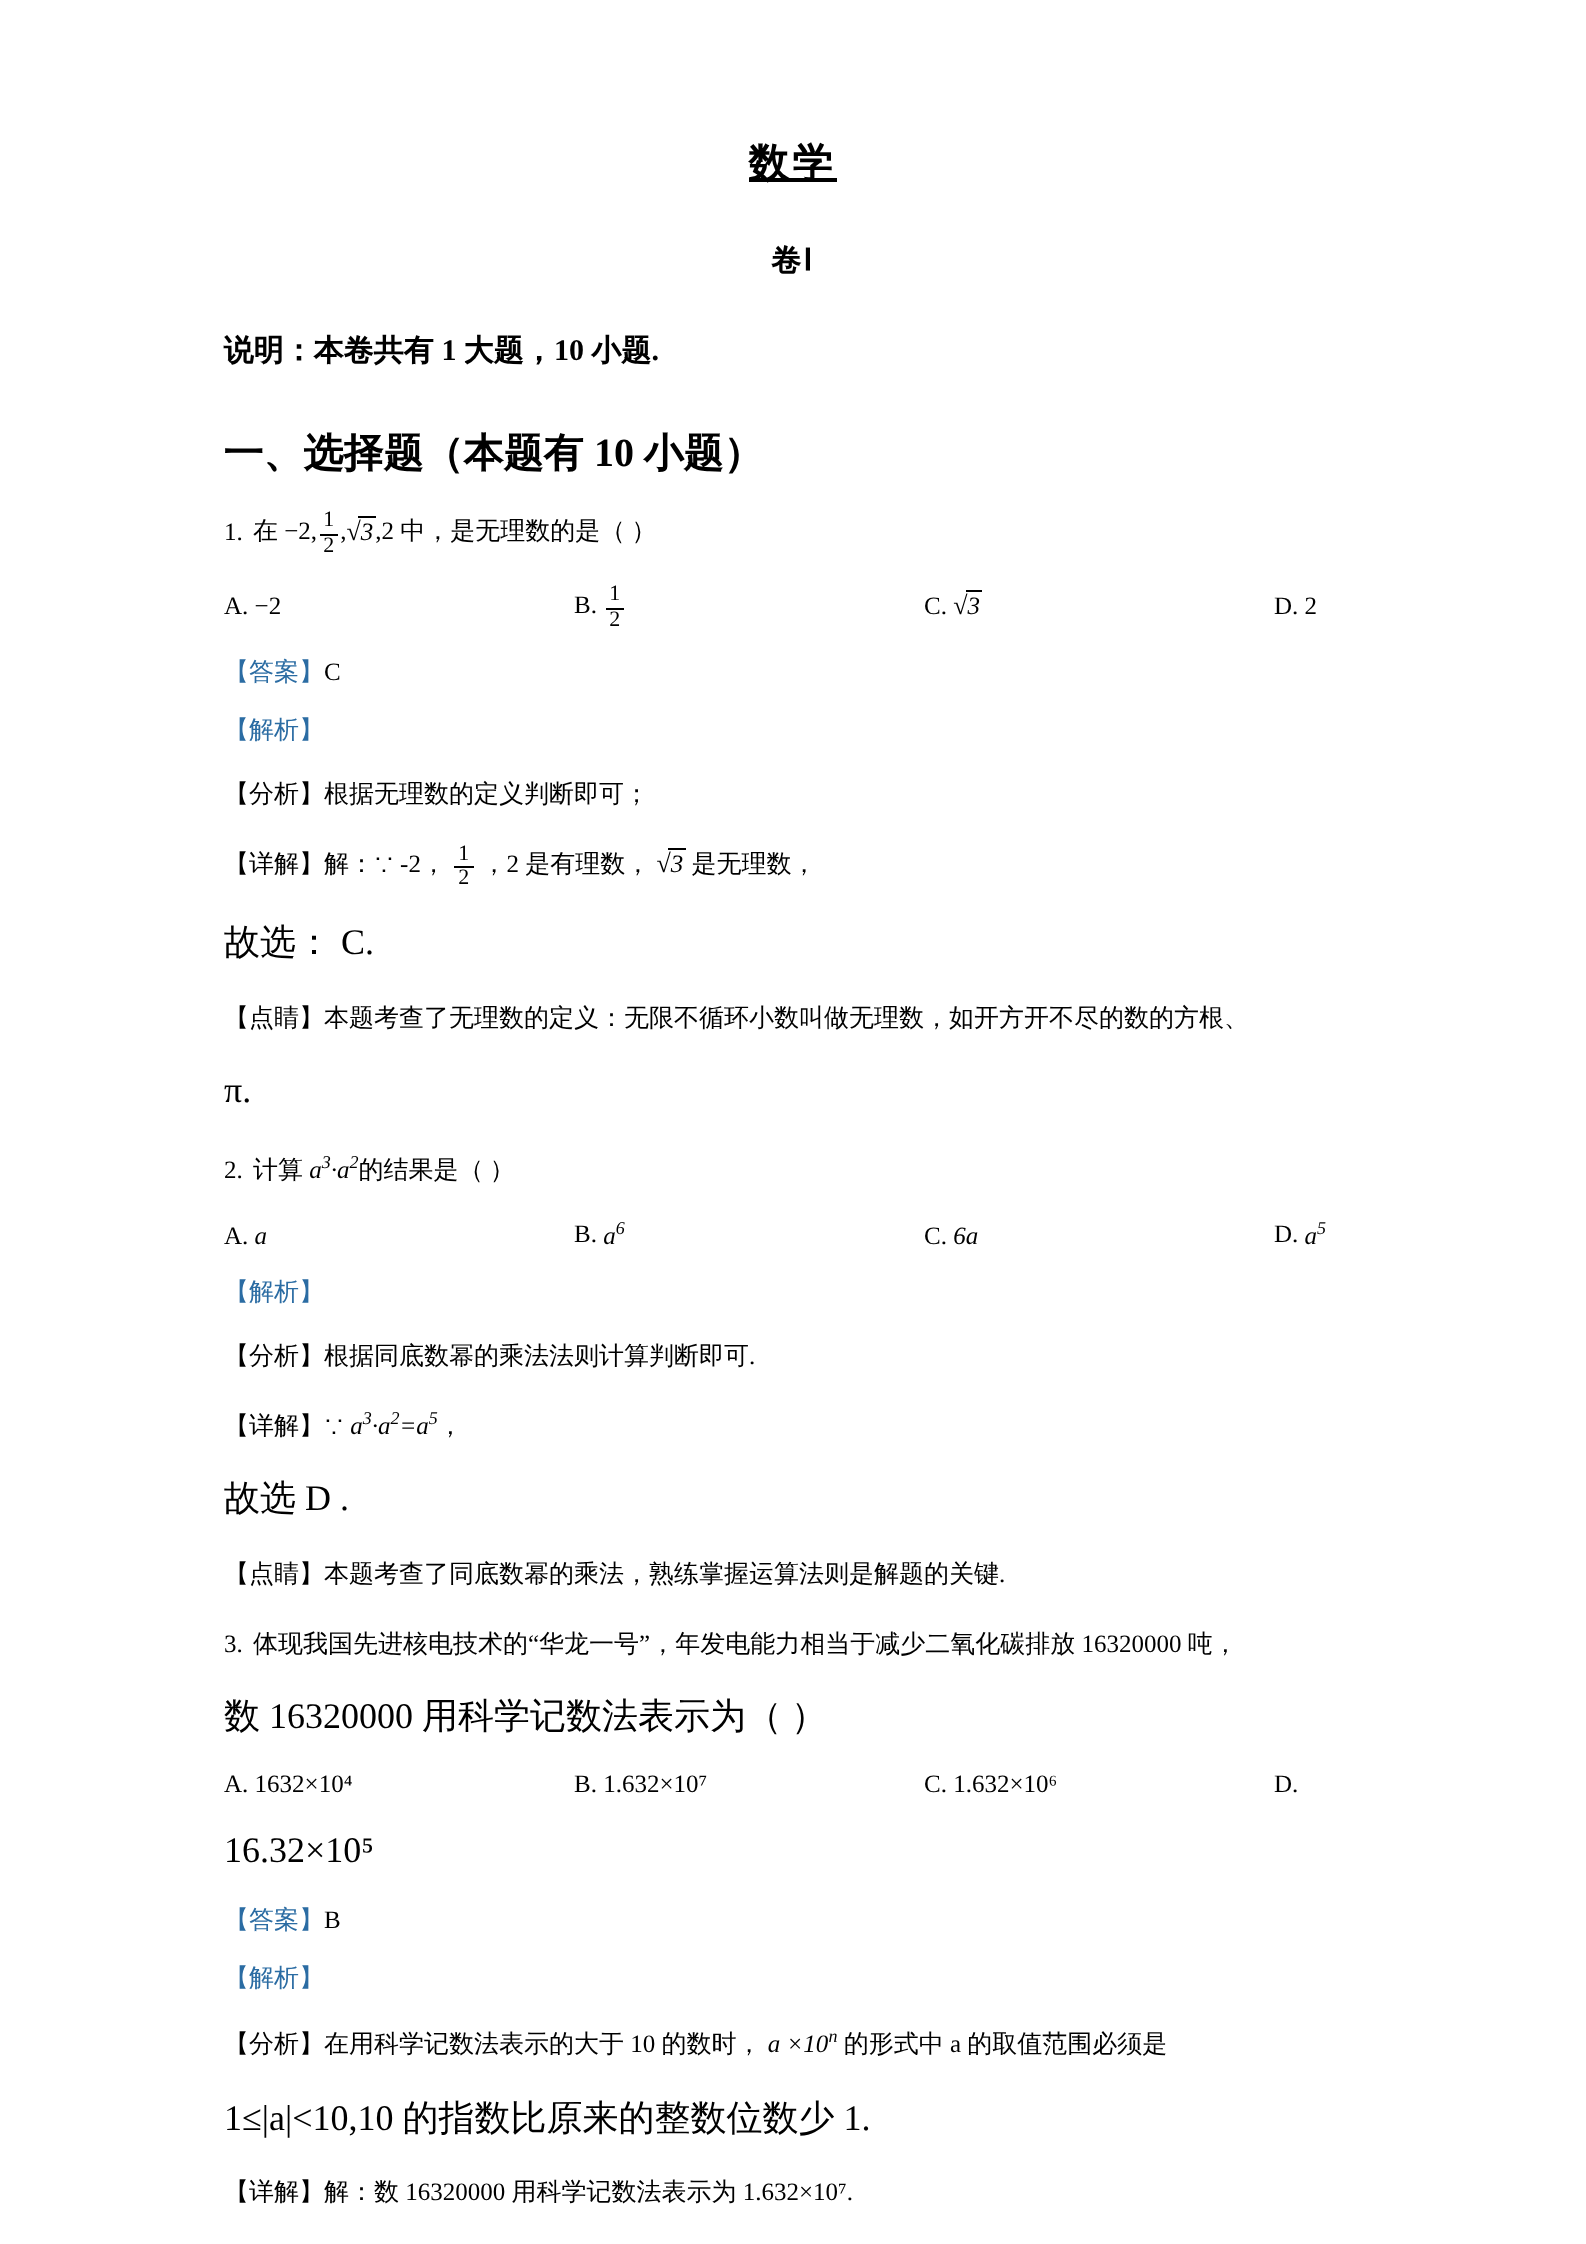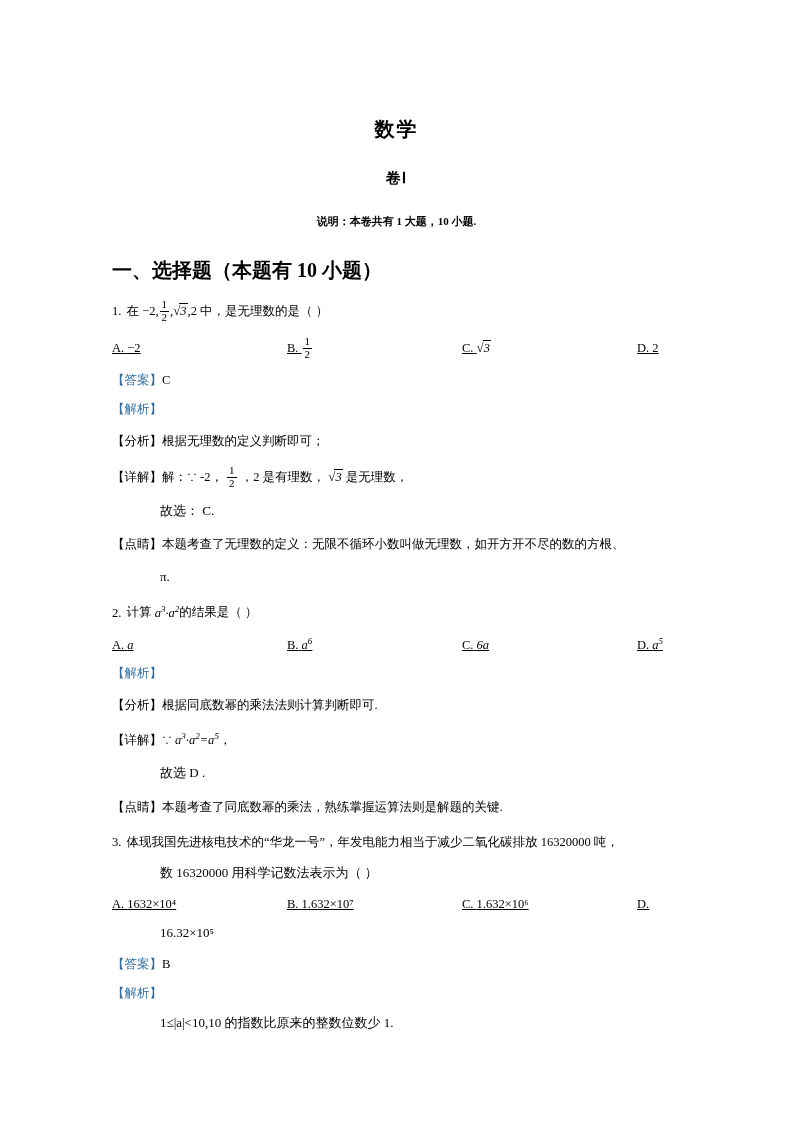--- a/index.html
+++ b/index.html
@@ -19,35 +19,35 @@
     position: relative;
     width: 793px;
     height: 1122px;
     box-sizing: border-box;
     padding: 0 112px;
   }
   .doc-title {
     text-align: center;
     font-size: 20px;
     font-weight: bold;
-    margin-top: 116px;
+    margin-top: 68px;
     letter-spacing: 2px;
+    text-decoration: underline;
   }
   .doc-subtitle {
     text-align: center;
     font-size: 15px;
     font-weight: bold;
     margin-top: 26px;
     letter-spacing: 1px;
   }
   .note {
-    font-size: 11px;
+    font-size: 15px;
     font-weight: bold;
     margin-top: 26px;
-    text-align: center;
   }
   .section-head {
     font-size: 20px;
     font-weight: bold;
     margin-top: 28px;
   }
   .q-line {
     font-size: 12.5px;
     margin-top: 15px;
     line-height: 1.55;
@@ -56,45 +56,43 @@
     margin-right: 2px;
   }
   .choices {
     display: flex;
     font-size: 12.5px;
     margin-top: 13px;
     align-items: baseline;
   }
   .choices > div {
     flex: 0 0 auto;
-    text-decoration: underline;
   }
   .ch-a { width: 175px; }
   .ch-b { width: 175px; }
   .ch-c { width: 175px; }
   .ch-d { width: 120px; }
   .ans-label {
     color: #2b6ca3;
     font-size: 12.5px;
     text-align: center;
   }
   .ans-line {
     font-size: 12.5px;
     margin-top: 12px;
   }
   .expl-line {
     font-size: 12.5px;
     margin-top: 13px;
     line-height: 1.7;
   }
   .cont-line {
-    font-size: 13px;
+    font-size: 18px;
     margin-top: 11px;
     line-height: 1.6;
-    margin-left: 48px;
   }
   .bold-label { font-weight: normal; }
   
   .frac {
     display: inline-block;
     vertical-align: -0.55em;
     text-align: center;
     font-size: 11px;
     line-height: 1.05;
     margin: 0 1px;
@@ -234,15 +232,23 @@
     </div>
   </div>
   <div class="cont-line">16.32×10⁵</div>
 
   <div class="ans-line">
     <span class="ans-label">【答案】</span><span>B</span>
   </div>
   <div class="ans-line">
     <span class="ans-label">【解析】</span>
   </div>
+  <div class="expl-line">
+    <span class="bold-label">【分析】</span><span>在用科学记数法表示的大于 10 的数时，</span>
+    <span class="it">a ×10<sup>n</sup></span>
+    <span>的形式中 a 的取值范围必须是</span>
+  </div>
   <div class="cont-line">1≤|a|&lt;10,10 的指数比原来的整数位数少 1.</div>
+  <div class="expl-line">
+    <span class="bold-label">【详解】</span><span>解：数 16320000 用科学记数法表示为 1.632×10⁷.</span>
+  </div>
 
 </div>
 
 </body></html>

